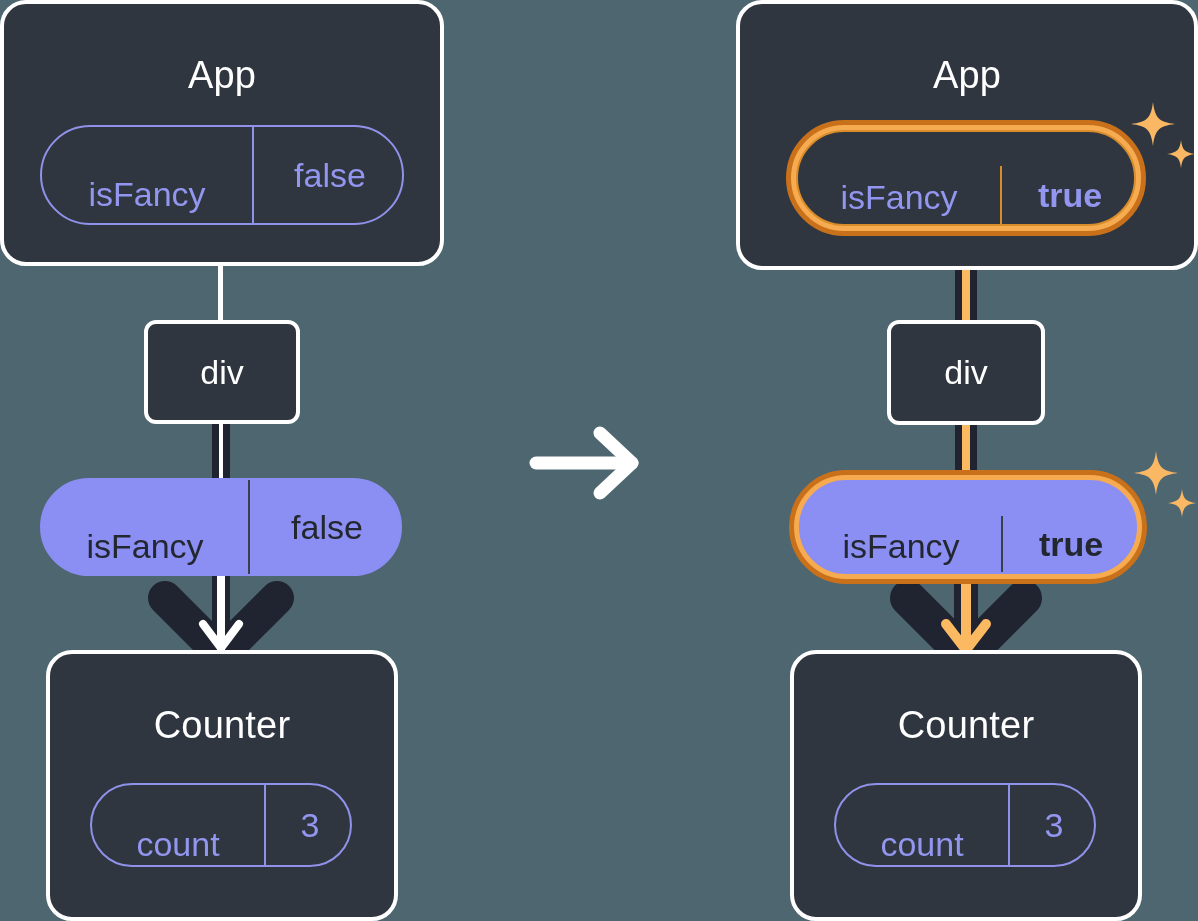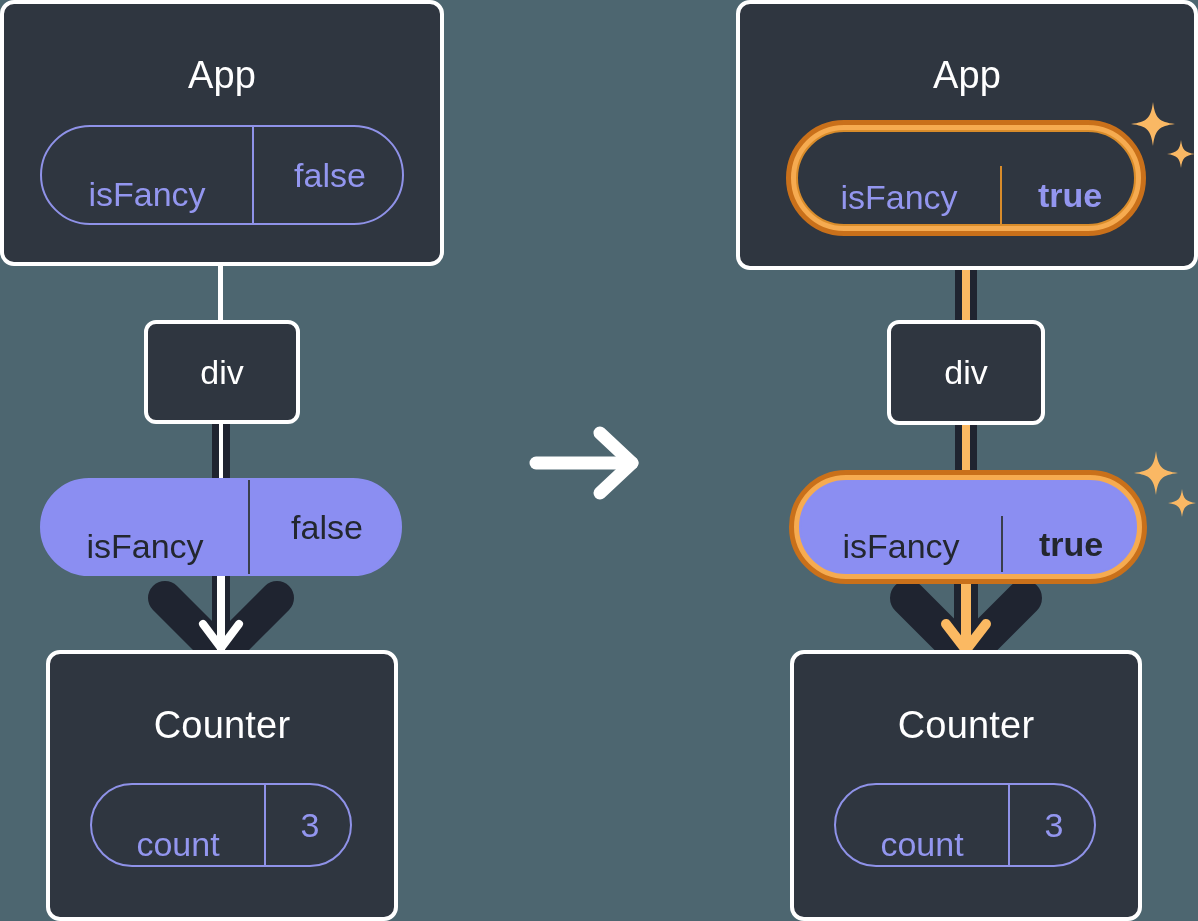--- a/index.html
+++ b/index.html
@@ -9,21 +9,21 @@
     font-family: "Liberation Sans", sans-serif;
     overflow: hidden;
   }
   #stage { position: relative; width: 1198px; height: 921px; }
 
   
   .comp-box {
     position: absolute;
     background: #2f3640;
     border: 4px solid #ffffff;
-    border-radius: 14px;
+    border-radius: 26px;
     z-index: 5;
   }
   .comp-title {
     position: absolute;
     left: 0; right: 0;
     text-align: center;
     color: #ffffff;
     font-size: 38px;
     font-weight: 400;
     letter-spacing: 0.2px;

